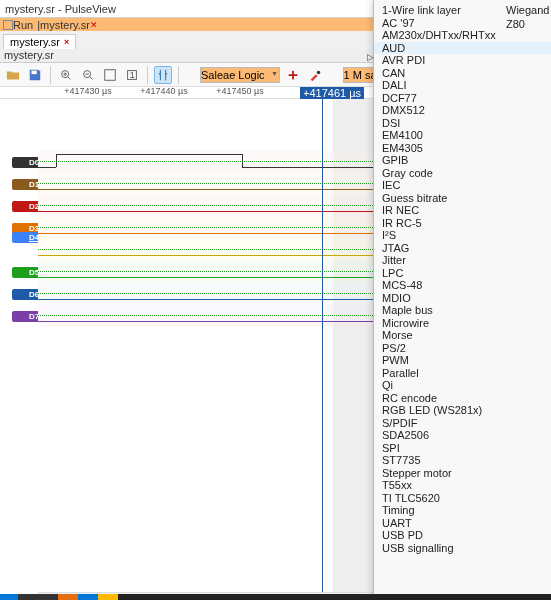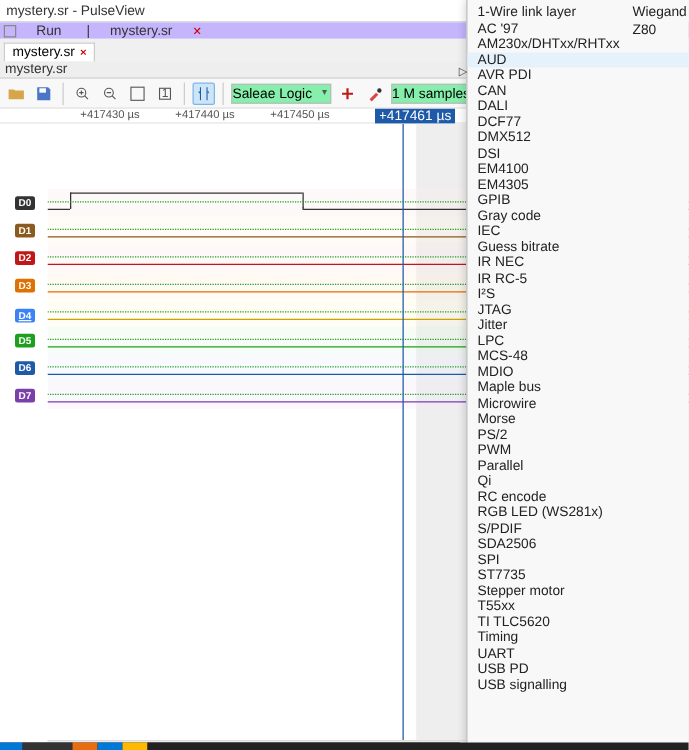--- a/index.html
+++ b/index.html
@@ -1,46 +1,46 @@
 <!DOCTYPE html>
 <html><head>
 <meta charset="utf-8">
 <style>
 * { box-sizing: border-box; margin: 0; padding: 0; font-family: "Segoe UI", Tahoma, sans-serif; font-size: 11px; }
 body { background: #f0f0f0; width: 551px; height: 600px; overflow: hidden; position: relative; }
 
 .titlebar { height: 18px; background: #fff; border-bottom: 1px solid #d0d0d0; display: flex; align-items: center; padding-left: 5px; color: #333; }
-.menubar { height: 13px; background: #c4b5fd; display: flex; align-items: center; padding-left: 3px; gap: 16px; }
+.menubar { height: 13px; background: #fdba74; display: flex; align-items: center; padding-left: 3px; gap: 0; }
 .menubar .chk { width: 10px; height: 10px; border: 1px solid #888; display: inline-block; }
 .menubar span { color: #333; }
 
 .tabs { height: 18px; background: #f0f0f0; display: flex; align-items: flex-end; padding-left: 3px; }
 .tab { background: #fff; border: 1px solid #ccc; border-bottom: none; padding: 1px 6px; display: flex; align-items: center; gap: 4px; }
 .tab .close { color: #c00; font-weight: bold; font-size: 9px; }
 
 .filebar { height: 14px; background: #eee; border-bottom: 1px solid #ccc; padding-left: 4px; color: #333; }
 
 .toolbar { height: 24px; background: #f8f8f8; border-bottom: 1px solid #ddd; display: flex; align-items: center; padding: 0 4px; gap: 4px; }
 .tb-btn { width: 18px; height: 18px; display: flex; align-items: center; justify-content: center; border-radius: 2px; }
 .tb-btn svg { width: 14px; height: 14px; }
 .tb-sep { width: 1px; height: 18px; background: #ccc; margin: 0 2px; }
 .tb-btn.active { background: #cde6f7; border: 1px solid #7eb4ea; }
-.tb-dd { border: 1px solid #bbb; background: #86efac; padding: 1px 14px 1px 0; position: relative; font-size: 10px; }
+.tb-dd { border: 1px solid #bbb; background: #fdba74; padding: 1px 14px 1px 0; position: relative; font-size: 10px; margin-left: 15px; }
 .tb-dd::after { content: "▾"; position: absolute; right: 2px; top: 1px; font-size: 8px; color: #555; }
 
 .ruler { height: 12px; position: relative; background: #fff; border-bottom: 1px solid #ddd; }
 .ruler .tick-label { position: absolute; top: -1px; font-size: 9px; color: #555; transform: translateX(-50%); }
 .cursor-flag { position: absolute; top: 0; background: #1e5aa8; color: #fff; font-size: 9px; padding: 0 3px; }
 .cursor-flag::before { content:""; position:absolute; left:-4px; top:0; border:4px solid transparent; border-right-color:#1e5aa8; }
 
 .main { position: relative; height: 507px; display: flex; background: #fff; }
 .gutter { width: 38px; position: relative; background: #fff; }
 .trace-area { flex: 1; position: relative; background: #fff; overflow: hidden; }
 
-.ch-label { position: absolute; left: 12px; width: 16px; height: 11px; border-radius: 2px; font-size: 8px; font-weight: bold; color: #fff; display: flex; align-items: center; justify-content: center; }
+.ch-label { position: absolute; left: 12px; width: 44px; height: 11px; border-radius: 2px; font-size: 8px; font-weight: bold; color: #fff; display: flex; align-items: center; justify-content: center; }
 .ch-label::before { content:""; position:absolute; right:-5px; top:0; border:5px solid transparent; }
 
 .trace-bg { position: absolute; left: 0; right: 0; height: 22px; opacity: 0.35; }
 .trace { position: absolute; left: 0; right: 0; height: 22px; }
 .trace .line { position: absolute; left:0; right:0; border-bottom: 1px solid; }
 .trace .dots { position:absolute; left:0; right:0; border-bottom:1px dotted; }
 
 .scrollbar-btm { position: absolute; bottom: 0; left: 38px; right: 0; height: 14px; background: #f0f0f0; border-top: 1px solid #ddd; display:flex; align-items:center; justify-content:space-between; padding:0 2px; }
 .scrollbar-btm .arrow { font-size: 8px; color: #666; }
 
@@ -154,21 +154,21 @@
   <span class="tick-label" style="left:240px">+417450 µs</span>
   <div class="cursor-flag" style="left:300px"><span>+417461 µs</span></div>
 </div>
 
 <div class="main">
   <div class="gutter">
       <div class="ch-label" style="top: 58px; background: rgb(51, 51, 51);">D0</div>
       <div class="ch-label" style="top: 80px; background: rgb(138, 90, 31);">D1</div>
       <div class="ch-label" style="top: 102px; background: rgb(192, 23, 23);">D2</div>
       <div class="ch-label" style="top: 124px; background: rgb(224, 112, 0);">D3</div>
-      <div class="ch-label" style="top: 148px; background: #3b82f6; text-decoration: underline;">D4</div>
+      <div class="ch-label" style="top: 133px; background: #3b82f6; text-decoration: underline;">D4</div>
       <div class="ch-label" style="top: 168px; background: rgb(30, 160, 30);">D5</div>
       <div class="ch-label" style="top: 190px; background: rgb(30, 90, 168);">D6</div>
       <div class="ch-label" style="top: 212px; background: rgb(122, 63, 168);">D7</div>
     </div>
   <div class="trace-area">
     <div class="grey-R" style="left:295px; right:0"></div>
     <div class="cursor-line" style="left:284px"></div>
   <div class="trace-bg" style="top: 52px; background: rgb(253, 238, 238);"></div>
       <div class="trace" style="top: 52px;">
         <div class="line" style="top:16px;left:0;width:18px;border-color:#333333"></div>

